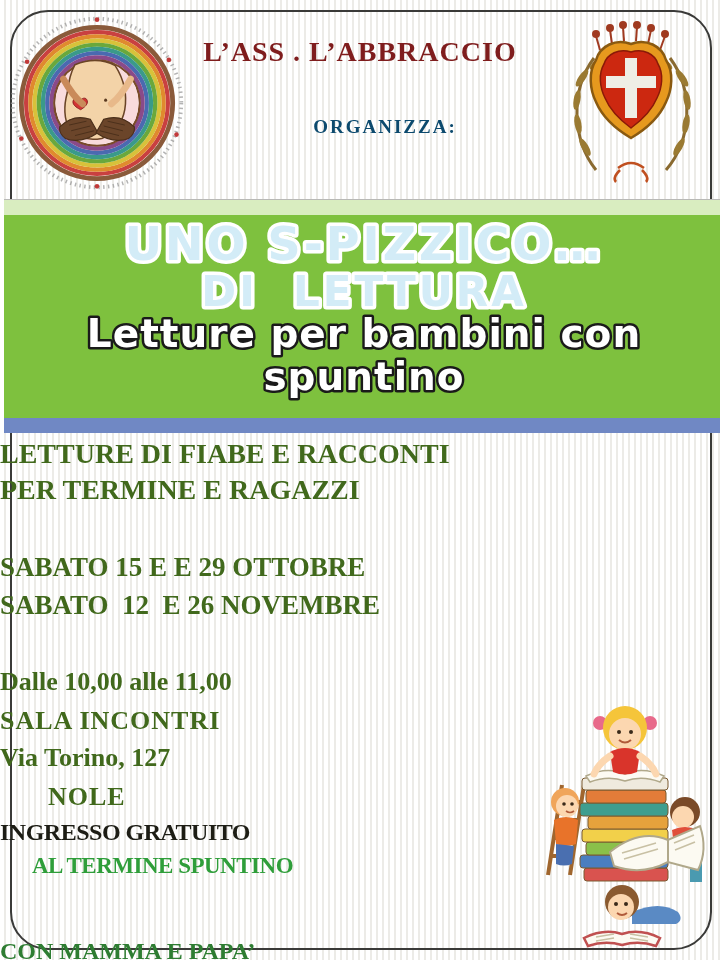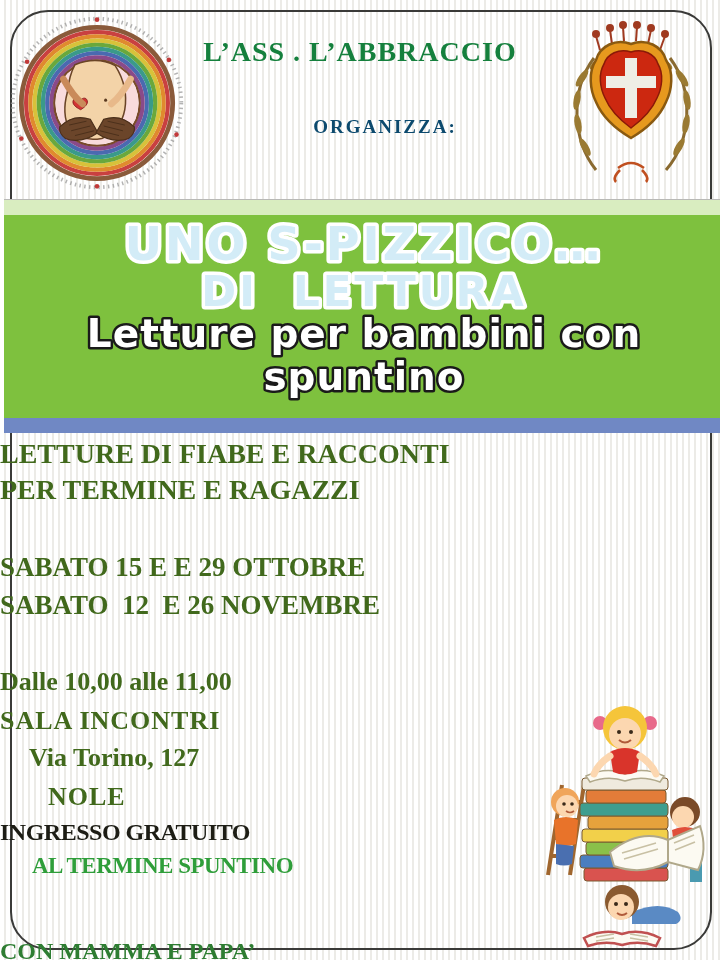--- a/index.html
+++ b/index.html
@@ -9,21 +9,21 @@
     font-family:"Liberation Serif", serif;
   }
   .card{
     position:absolute;left:10px;top:10px;width:698px;height:936px;
     border:2px solid #3a3a38;border-radius:38px;
   }
   
   .org-name{
     position:absolute;left:150px;top:36px;width:420px;
     text-align:center;font-size:28px;font-weight:bold;letter-spacing:1px;
-    color:#15803d;white-space:pre;
+    color:#7f1d1d;white-space:pre;
   }
   .organizza{
     position:absolute;left:230px;top:116px;width:310px;
     text-align:center;font-size:19px;font-weight:bold;letter-spacing:2px;
     color:#0c4a6e;white-space:pre;
   }
   .logo-wrap{position:absolute;left:6px;top:12px;width:182px;height:182px;}
   .crest-wrap{position:absolute;left:558px;top:20px;width:150px;height:165px;}
   
   .banner{
@@ -42,21 +42,21 @@
   .line{
     position:absolute;left:0;width:690px;text-align:left;
     font-weight:bold;white-space:pre;color:#41691c;
   }
   .intro1{top:438px;font-size:28px;}
   .intro2{top:474px;font-size:28px;}
   .date1{top:552px;font-size:27px;}
   .date2{top:590px;font-size:27px;}
   .time1{top:667px;font-size:26px;}
   .venue1{top:706px;font-size:26px;letter-spacing:1px;}
-  .addr1{top:743px;font-size:26px;padding-left:29px;}
+  .addr1{top:743px;font-size:26px;}
   .city1{top:782px;font-size:26px;letter-spacing:1px;padding-left:48px;}
   .free1{top:819px;font-size:24px;color:#1d1d15;letter-spacing:-0.5px;}
   .snack1{top:853px;font-size:23px;color:#2f9e3a;letter-spacing:-0.5px;padding-left:32px;}
   .snack2{top:938px;font-size:24px;color:#2e7d32;}
   .kids-wrap{position:absolute;left:522px;top:690px;width:196px;height:262px;}
 </style>
 </head>
 <body>
 
 <div class="card"></div>

